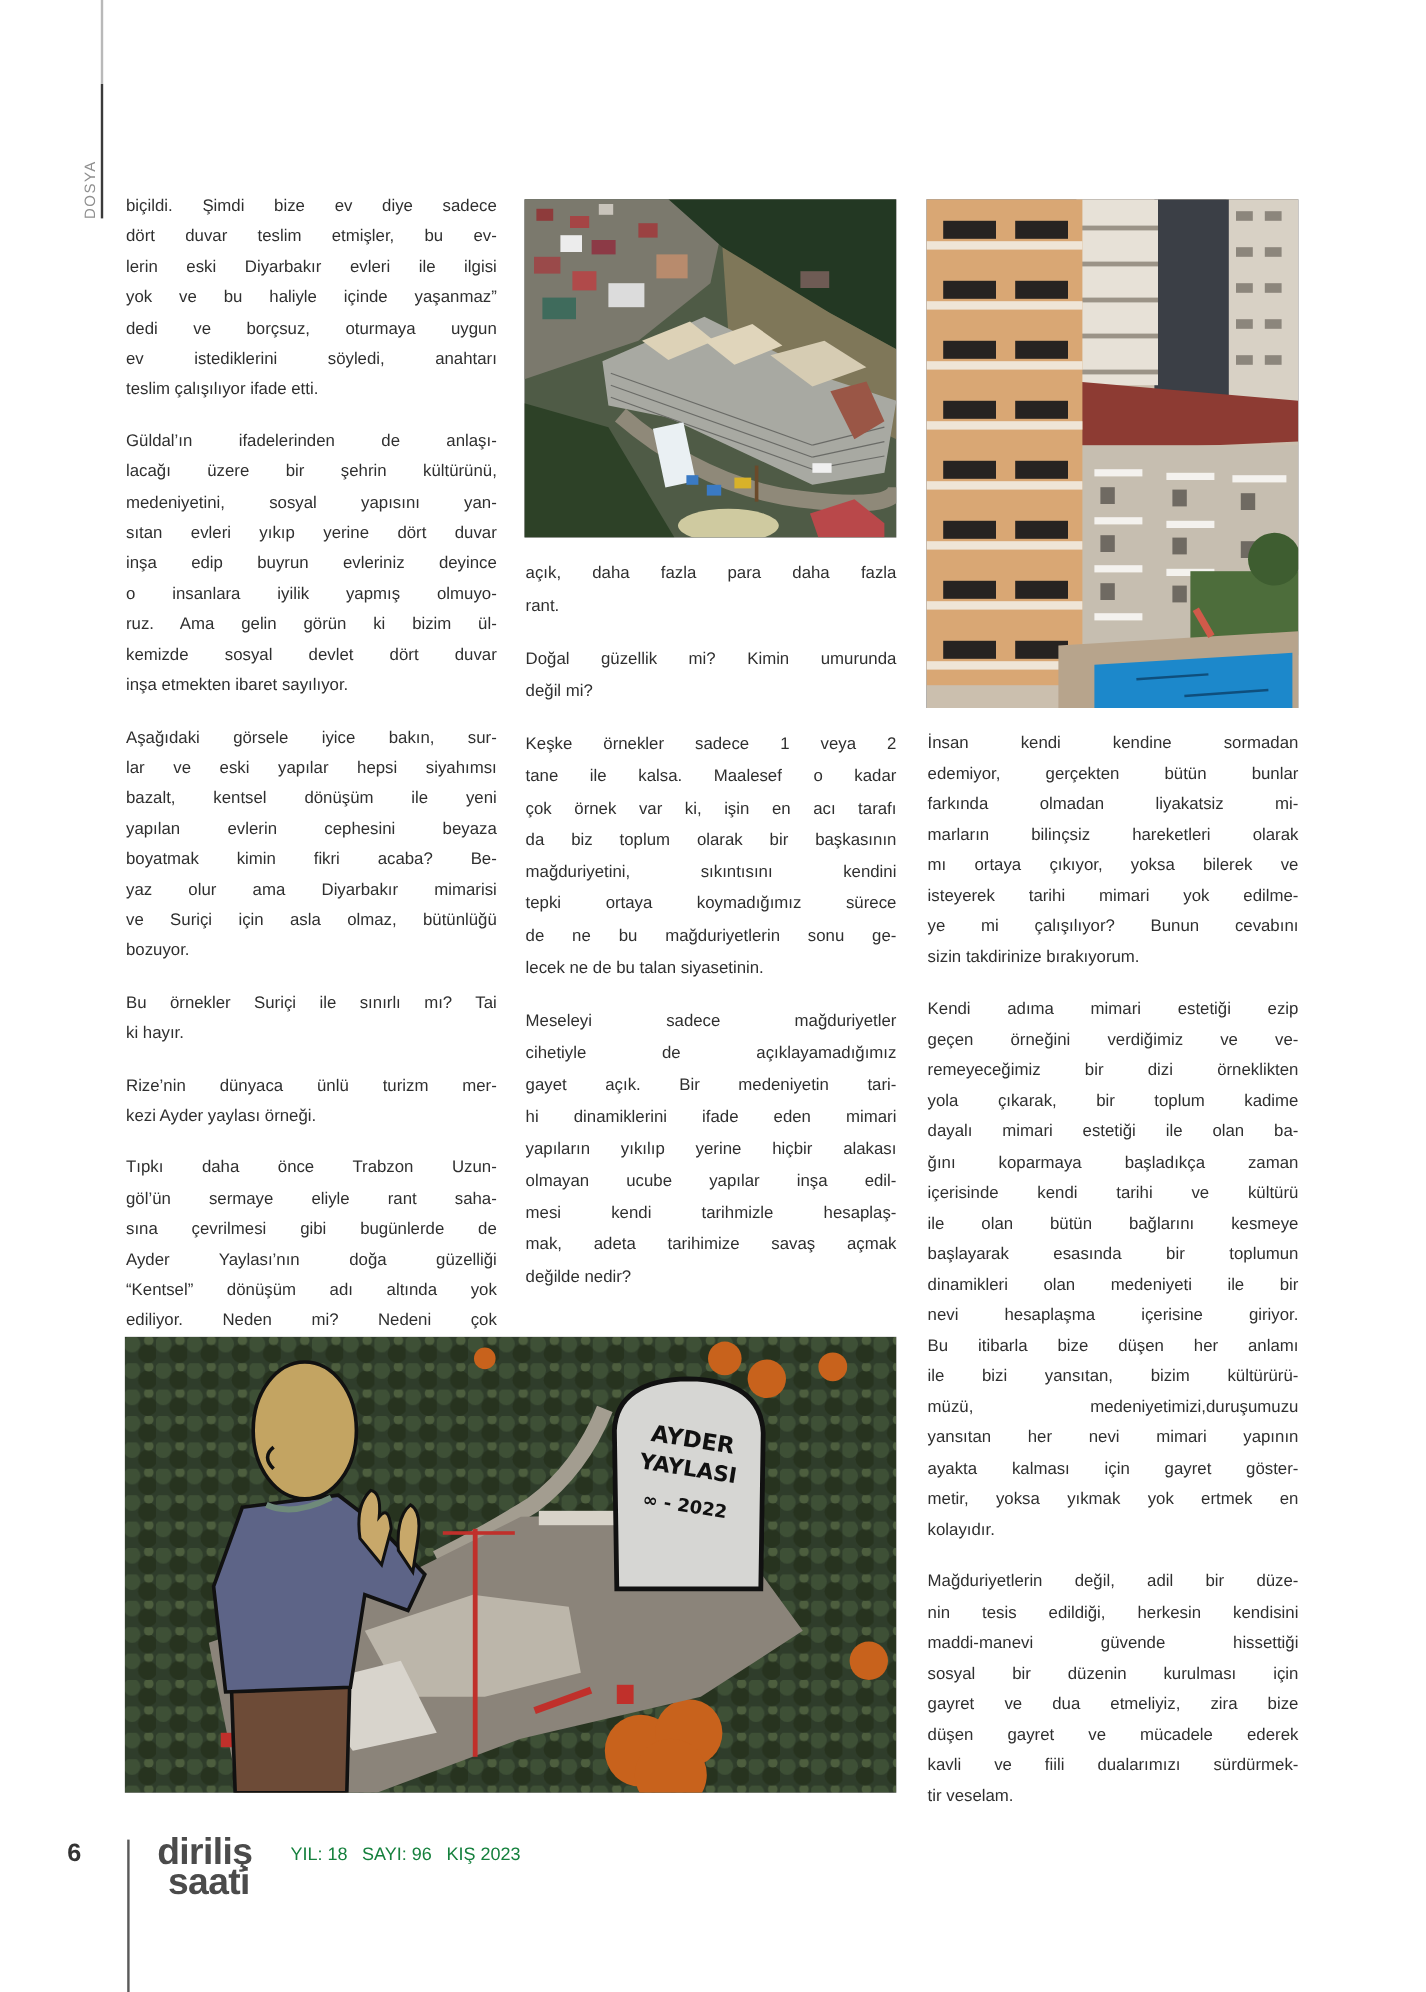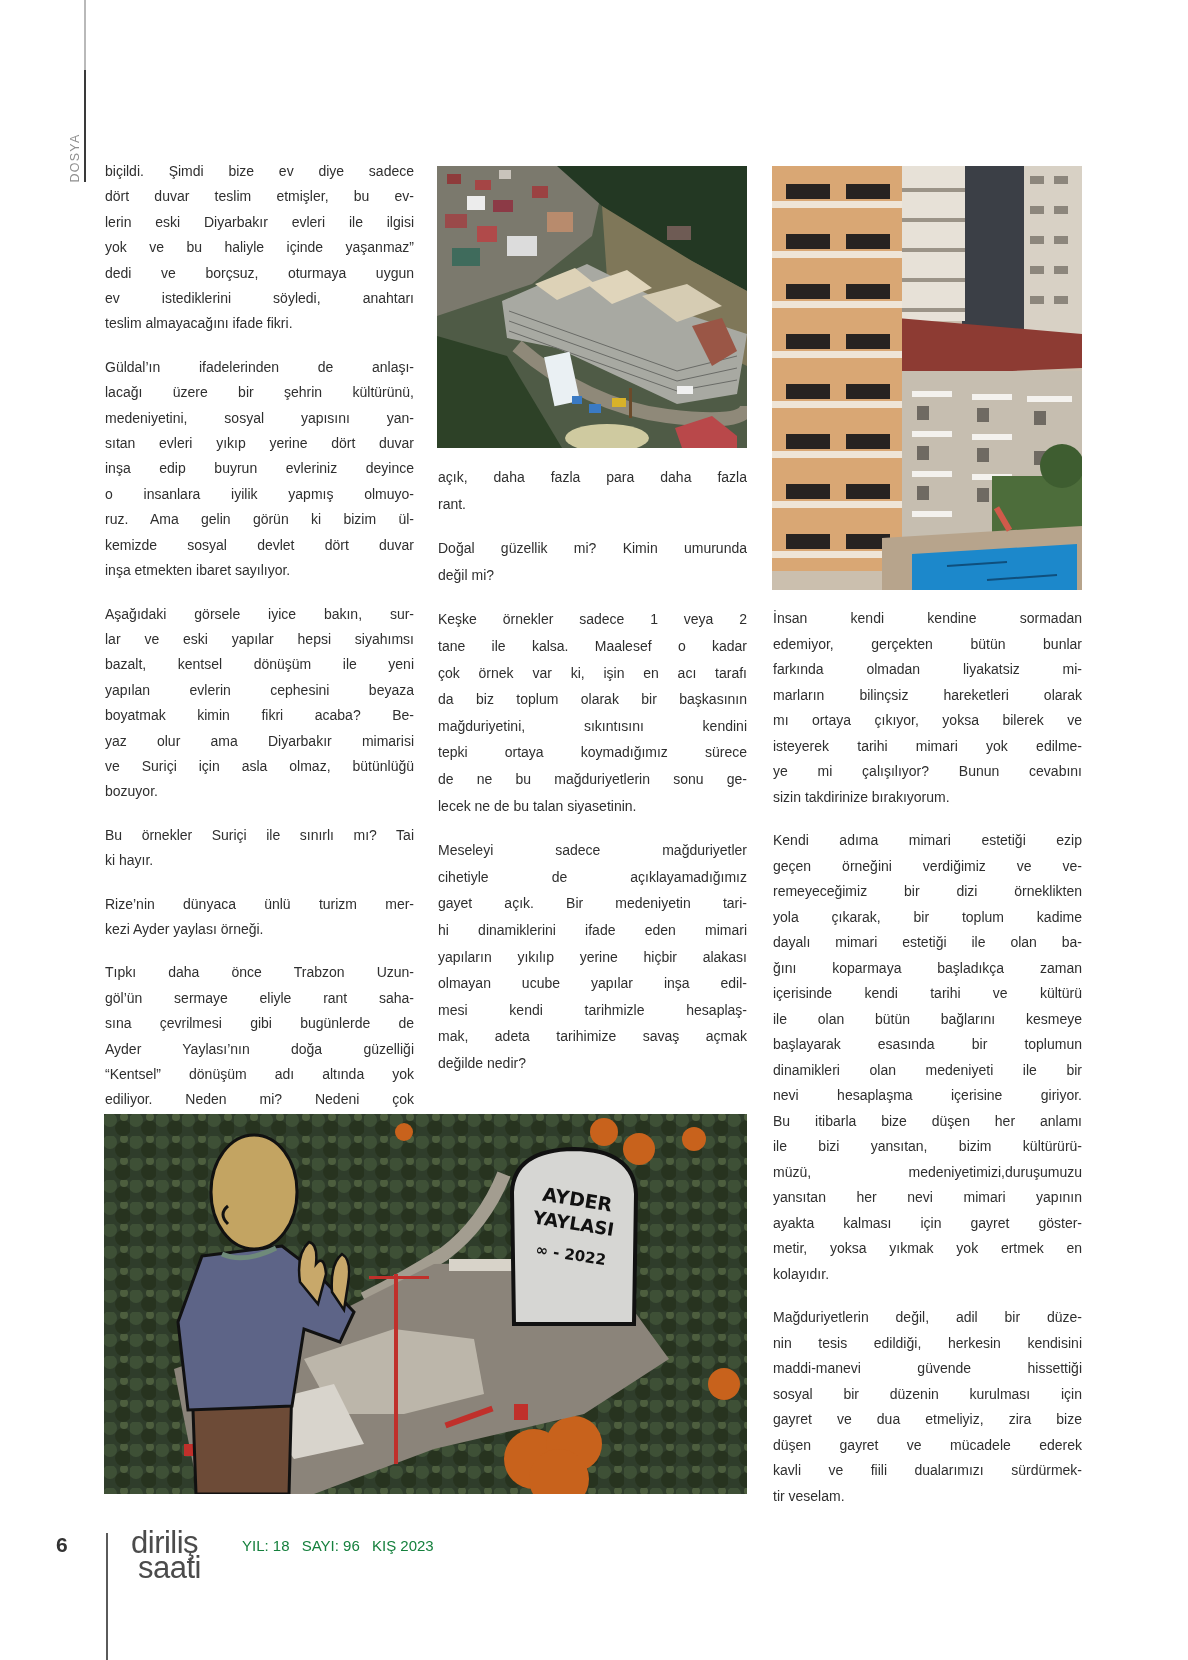--- a/index.html
+++ b/index.html
@@ -49,21 +49,21 @@
   #photo-construction { left: 437px; top: 166px; width: 310px; height: 282px; }
   #photo-buildings { left: 772px; top: 166px; width: 310px; height: 424px; }
   #photo-illustration { left: 104px; top: 1114px; width: 643px; height: 380px; }
 
   
   .page-number {
     position: absolute; left: 56px; top: 1533px;
     font-size: 21px; font-weight: bold; color: #333333;
   }
   .footer-rule { position: absolute; left: 106px; top: 1533px; width: 1.5px; height: 127px; background: #5a5a5a; }
-  .logo { position: absolute; left: 131px; top: 1529px; color: #4b4b4b; font-weight: normal; }
+  .logo { position: absolute; left: 131px; top: 1529px; color: #4b4b4b; font-weight: bold; }
   .logo .l1 { display: block; font-size: 31px; line-height: 27px; letter-spacing: -0.5px; }
   .logo .l2 { display: block; font-size: 31px; line-height: 24px; letter-spacing: -0.5px; padding-left: 7px; text-align: center; }
   .issue {
     position: absolute; left: 242px; top: 1537px;
     font-size: 15px; color: #15803d; white-space: nowrap;
   }
   .issue span { margin-right: 8px; }
 </style>
 </head>
 <body>
@@ -75,21 +75,21 @@
   <div class="section-label">DOSYA</div>
 
   <div class="col" id="col1">
       <div class="para">
         <span class="ln">biçildi. Şimdi bize ev diye sadece</span>
         <span class="ln">dört duvar teslim etmişler, bu ev-</span>
         <span class="ln">lerin eski Diyarbakır evleri ile ilgisi</span>
         <span class="ln">yok ve bu haliyle içinde yaşanmaz”</span>
         <span class="ln">dedi ve borçsuz, oturmaya uygun</span>
         <span class="ln">ev istediklerini söyledi, anahtarı</span>
-        <span class="ln last">teslim almayacağını ifade fikri.</span>
+        <span class="ln last">teslim çalışılıyor ifade etti.</span>
       </div>
       <div class="para">
         <span class="ln">Güldal’ın ifadelerinden de anlaşı-</span>
         <span class="ln">lacağı üzere bir şehrin kültürünü,</span>
         <span class="ln">medeniyetini, sosyal yapısını yan-</span>
         <span class="ln">sıtan evleri yıkıp yerine dört duvar</span>
         <span class="ln">inşa edip buyrun evleriniz deyince</span>
         <span class="ln">o insanlara iyilik yapmış olmuyo-</span>
         <span class="ln">ruz. Ama gelin görün ki bizim ül-</span>
         <span class="ln">kemizde sosyal devlet dört duvar</span>

